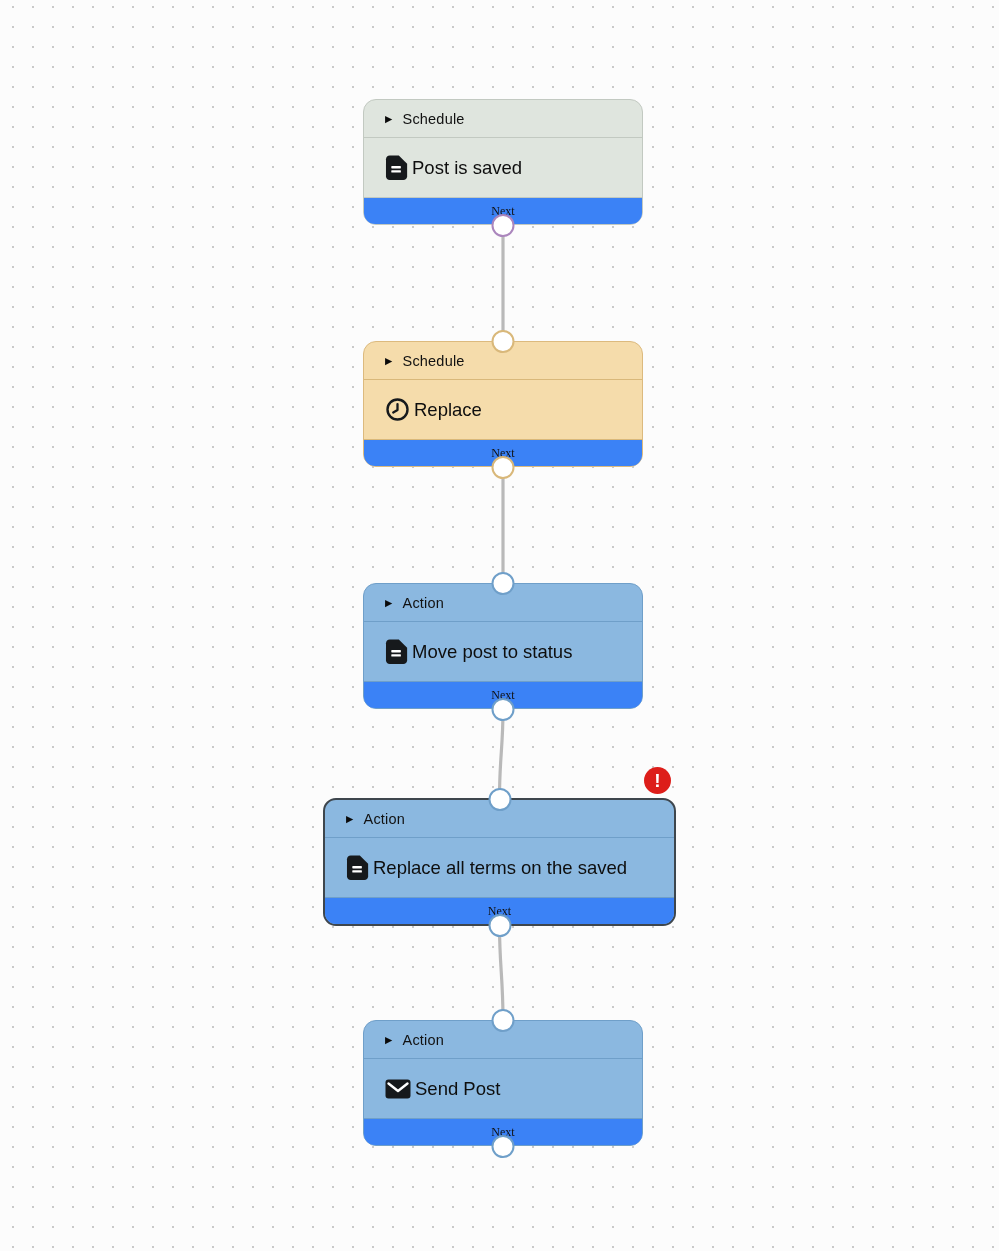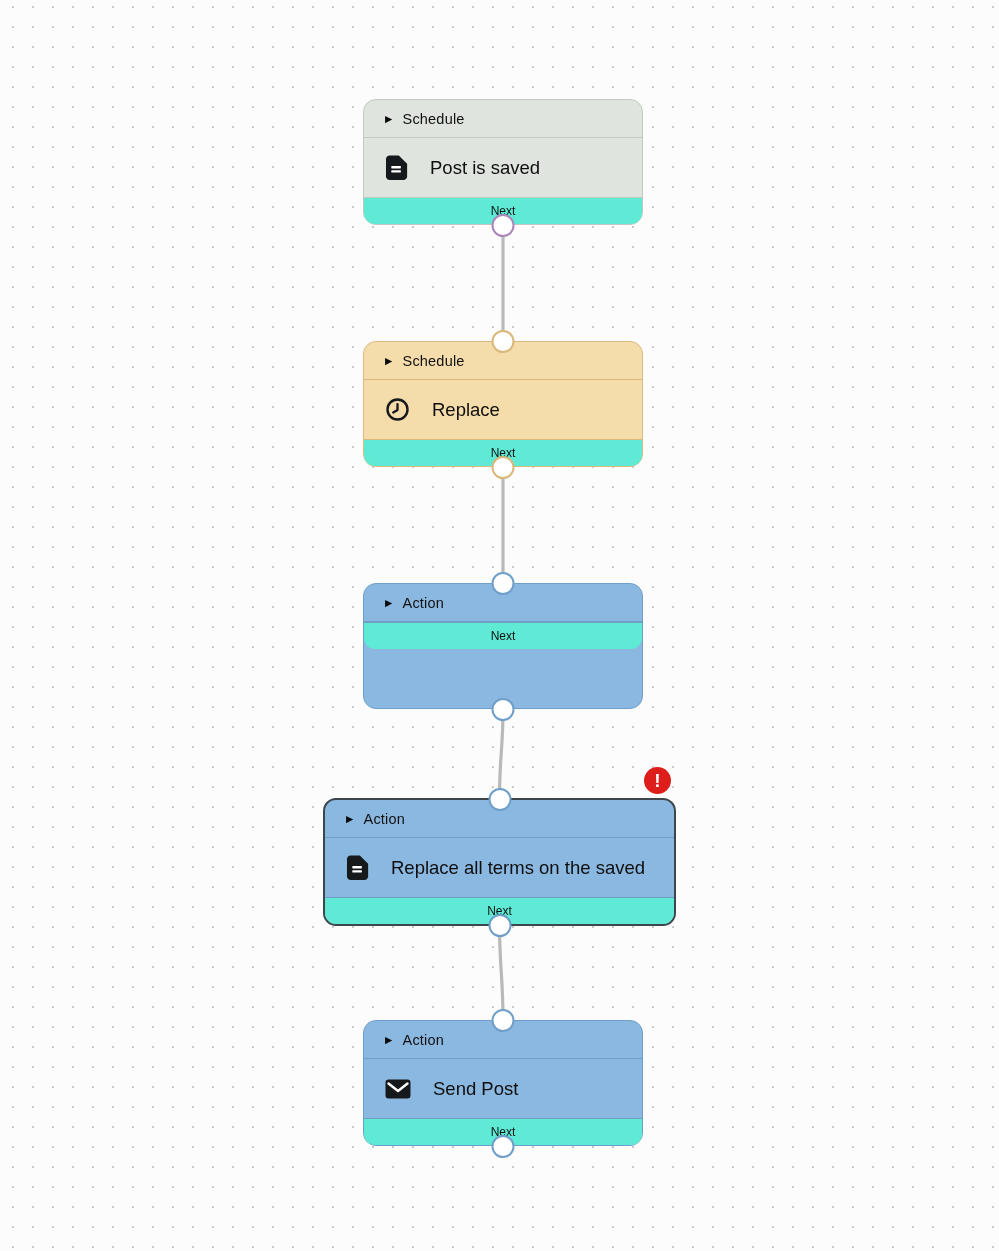--- a/index.html
+++ b/index.html
@@ -41,32 +41,32 @@
     cursor: pointer;
   }
   .node--trigger  .node__header { border-bottom-color: #c2c9c1; }
   .node--advanced .node__header { border-bottom-color: #d9b87a; }
   .node--action   .node__header { border-bottom-color: #6f9fc9; }
   .tri { font-size: 9.5px; margin-right: 10px; color: #0a0a0a; transform: translateY(-0.5px); }
 
   .node__body {
     flex: 1 1 auto;
     display: flex; align-items: center;
-    padding-left: 21px; gap: 22px;
+    padding-left: 21px; gap: 4px;
     font-size: 18.5px; color: #0e0e0e;
   }
   .node__body .b-icon { display: flex; align-items: center; }
 
   .node__footer {
     height: 27px; flex: 0 0 27px;
-    background: #5eead4;
+    background: #3b82f6;
     border-top: 1px solid rgba(0,0,0,0.2);
     border-radius: 0 0 11px 11px;
     display: flex; align-items: center; justify-content: center;
-    font-size: 12px; color: #111;
+    font-size: 12px; color: #111; font-family: Liberation Serif, serif;
   }
   .node--trigger  .node__footer { border-top-color: #c2c9c1; }
   .node--advanced .node__footer { border-top-color: #d9b87a; }
   .node--action   .node__footer { border-top-color: #6f9fc9; }
 
   .handle {
     position: absolute; left: 50%; transform: translateX(-50%);
     width: 23px; height: 23px; border-radius: 50%;
     background: #fff; border: 2.5px solid #888; z-index: 3; cursor: crosshair;
   }
@@ -144,41 +144,51 @@
     </div>
     <span class="handle handle--top"></span>
     <span class="handle handle--bottom"></span>
   </div>
 
   <div class="node node--action" id="node-2">
     <div class="node__header">
       <span class="tri">▶</span>
       <span>Action</span>
     </div>
-    <div class="node__footer">
-      <span>Next</span>
-    </div>
-    <span class="handle handle--top"></span>
-    <span class="handle handle--bottom"></span>
-  </div>
-
-  <div class="node node--action node--selected" id="node-3">
-    <div class="error-badge">!</div>
-    <div class="node__header">
-      <span class="tri">▶</span>
-      <span>Action</span>
-    </div>
     <div class="node__body">
       <span class="b-icon">
         <svg width="23" height="25" viewBox="0 0 22 24">
           <path d="M4.5 0.5 H13.2 L21.2 8.5 V20.3 C21.2 22.3 19.6 23.9 17.6 23.9 H4.5 C2.5 23.9 0.9 22.3 0.9 20.3 V4.1 C0.9 2.1 2.5 0.5 4.5 0.5 Z" fill="#16191c"></path>
           <rect x="6" y="10.6" width="9.2" height="2.3" rx="0.6" fill="#ffffff"></rect>
           <rect x="6" y="14.6" width="9.2" height="2.3" rx="0.6" fill="#ffffff"></rect>
         </svg>
       </span>
+      <span>Move post to status</span>
+    </div>
+    <div class="node__footer">
+      <span>Next</span>
+    </div>
+    <span class="handle handle--top"></span>
+    <span class="handle handle--bottom"></span>
+  </div>
+
+  <div class="node node--action node--selected" id="node-3">
+    <div class="error-badge">!</div>
+    <div class="node__header">
+      <span class="tri">▶</span>
+      <span>Action</span>
+    </div>
+    <div class="node__body">
+      <span class="b-icon">
+        <svg width="23" height="25" viewBox="0 0 22 24">
+          <path d="M4.5 0.5 H13.2 L21.2 8.5 V20.3 C21.2 22.3 19.6 23.9 17.6 23.9 H4.5 C2.5 23.9 0.9 22.3 0.9 20.3 V4.1 C0.9 2.1 2.5 0.5 4.5 0.5 Z" fill="#16191c"></path>
+          <rect x="6" y="10.6" width="9.2" height="2.3" rx="0.6" fill="#ffffff"></rect>
+          <rect x="6" y="14.6" width="9.2" height="2.3" rx="0.6" fill="#ffffff"></rect>
+        </svg>
+      </span>
       <span>Replace all terms on the saved</span>
     </div>
     <div class="node__footer">
       <span>Next</span>
     </div>
     <span class="handle handle--top"></span>
     <span class="handle handle--bottom"></span>
   </div>
 
   <div class="node node--action" id="node-4">

